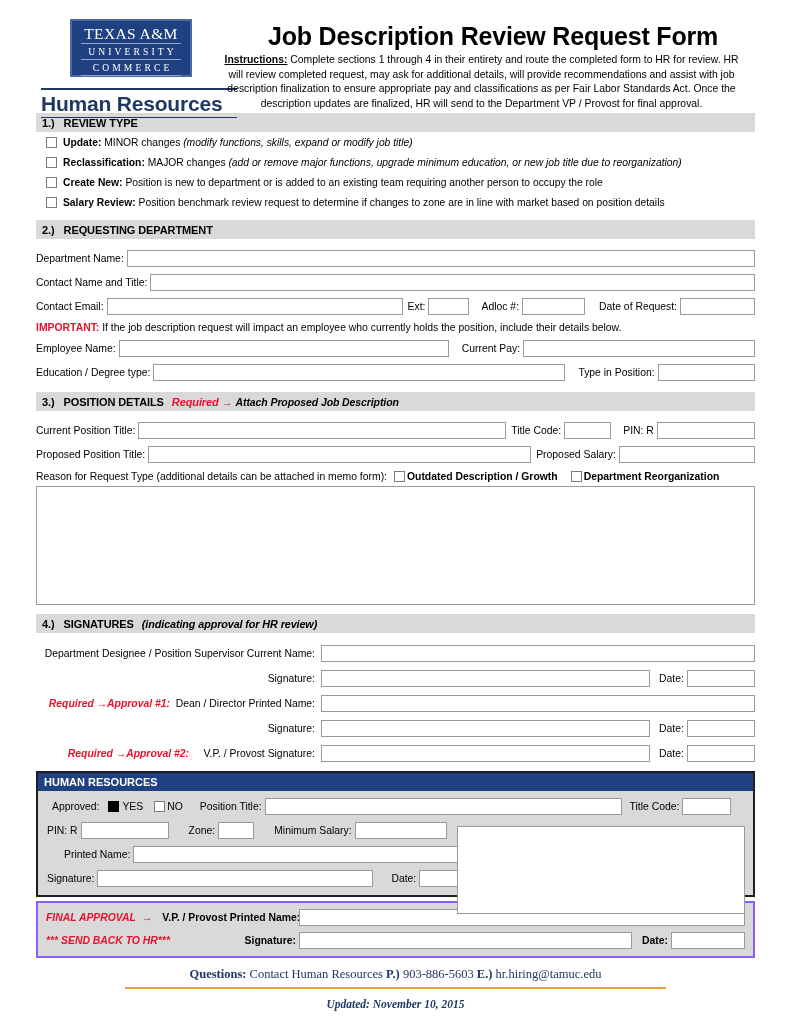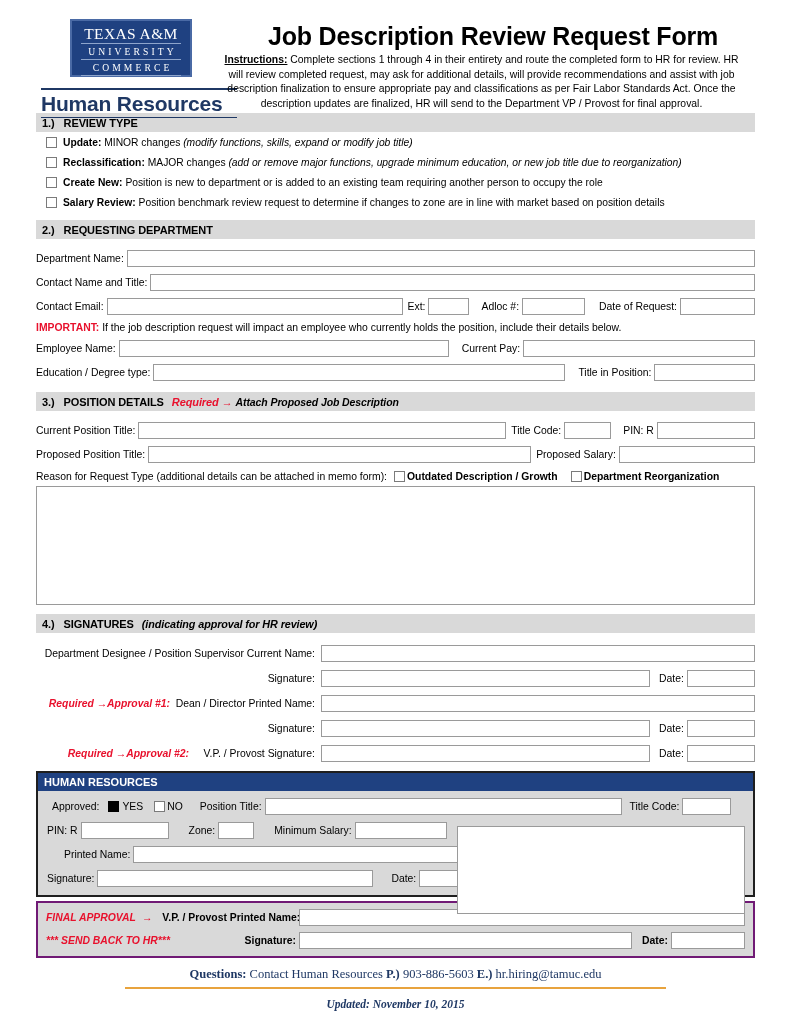--- a/index.html
+++ b/index.html
@@ -120,21 +120,21 @@
   }
   .hrbody { background: #d9d9d9; padding: 7px 8px 8px 8px; position: relative; }
   .hrrow { display: flex; align-items: center; margin-bottom: 7px; }
   .hrrow:last-child { margin-bottom: 0; }
   .hr-notes-box {
     position: absolute; right: 8px; top: 35px; width: 288px; height: 88px;
     border: 1px solid #9a9a9a; background: #ffffff;
   }
 
   .finalblock {
-    margin-top: 4px; border: 2px solid #701a75; background: #d9d9d9;
+    margin-top: 4px; border: 2px solid #8b5cf6; background: #d9d9d9;
     padding: 6px 8px 7px 8px;
   }
   .finalrow { display: flex; align-items: center; }
   .finalrow + .finalrow { margin-top: 6px; }
   .final-left { width: 250px; font-size: 10.4px; white-space: nowrap; display: flex; align-items: center; }
   .final-left .ital-red { color: #e8112d; font-weight: bold; font-style: italic; }
   .final-left .arr { color: #e8112d; font-weight: bold; margin: 0 6px; }
   .final-left .bold { font-weight: bold; margin-left: 4px; }
 
   
@@ -230,21 +230,21 @@
   <div class="row">
     <span class="lab">Employee Name:</span>
     <span class="fld" style="width:330px"></span>
     <span class="lab" style="margin-left:13px">Current Pay:</span>
     <span class="fld grow"></span>
   </div>
 
   <div class="row">
     <span class="lab">Education / Degree type:</span>
     <span class="fld" style="width:412px"></span>
-    <span class="lab" style="margin-left:13px">Title in Position:</span>
+    <span class="lab" style="margin-left:13px">Type in Position:</span>
     <span class="fld grow"></span>
   </div>
 
   <div class="secbar" style="margin-top:11px">
     <span class="num">3.)</span>
     <span>POSITION DETAILS</span>
     <span class="red">Required</span>
     <span class="arrow">→</span>
     <span class="plain-ital">Attach Proposed Job Description</span>
   </div>

